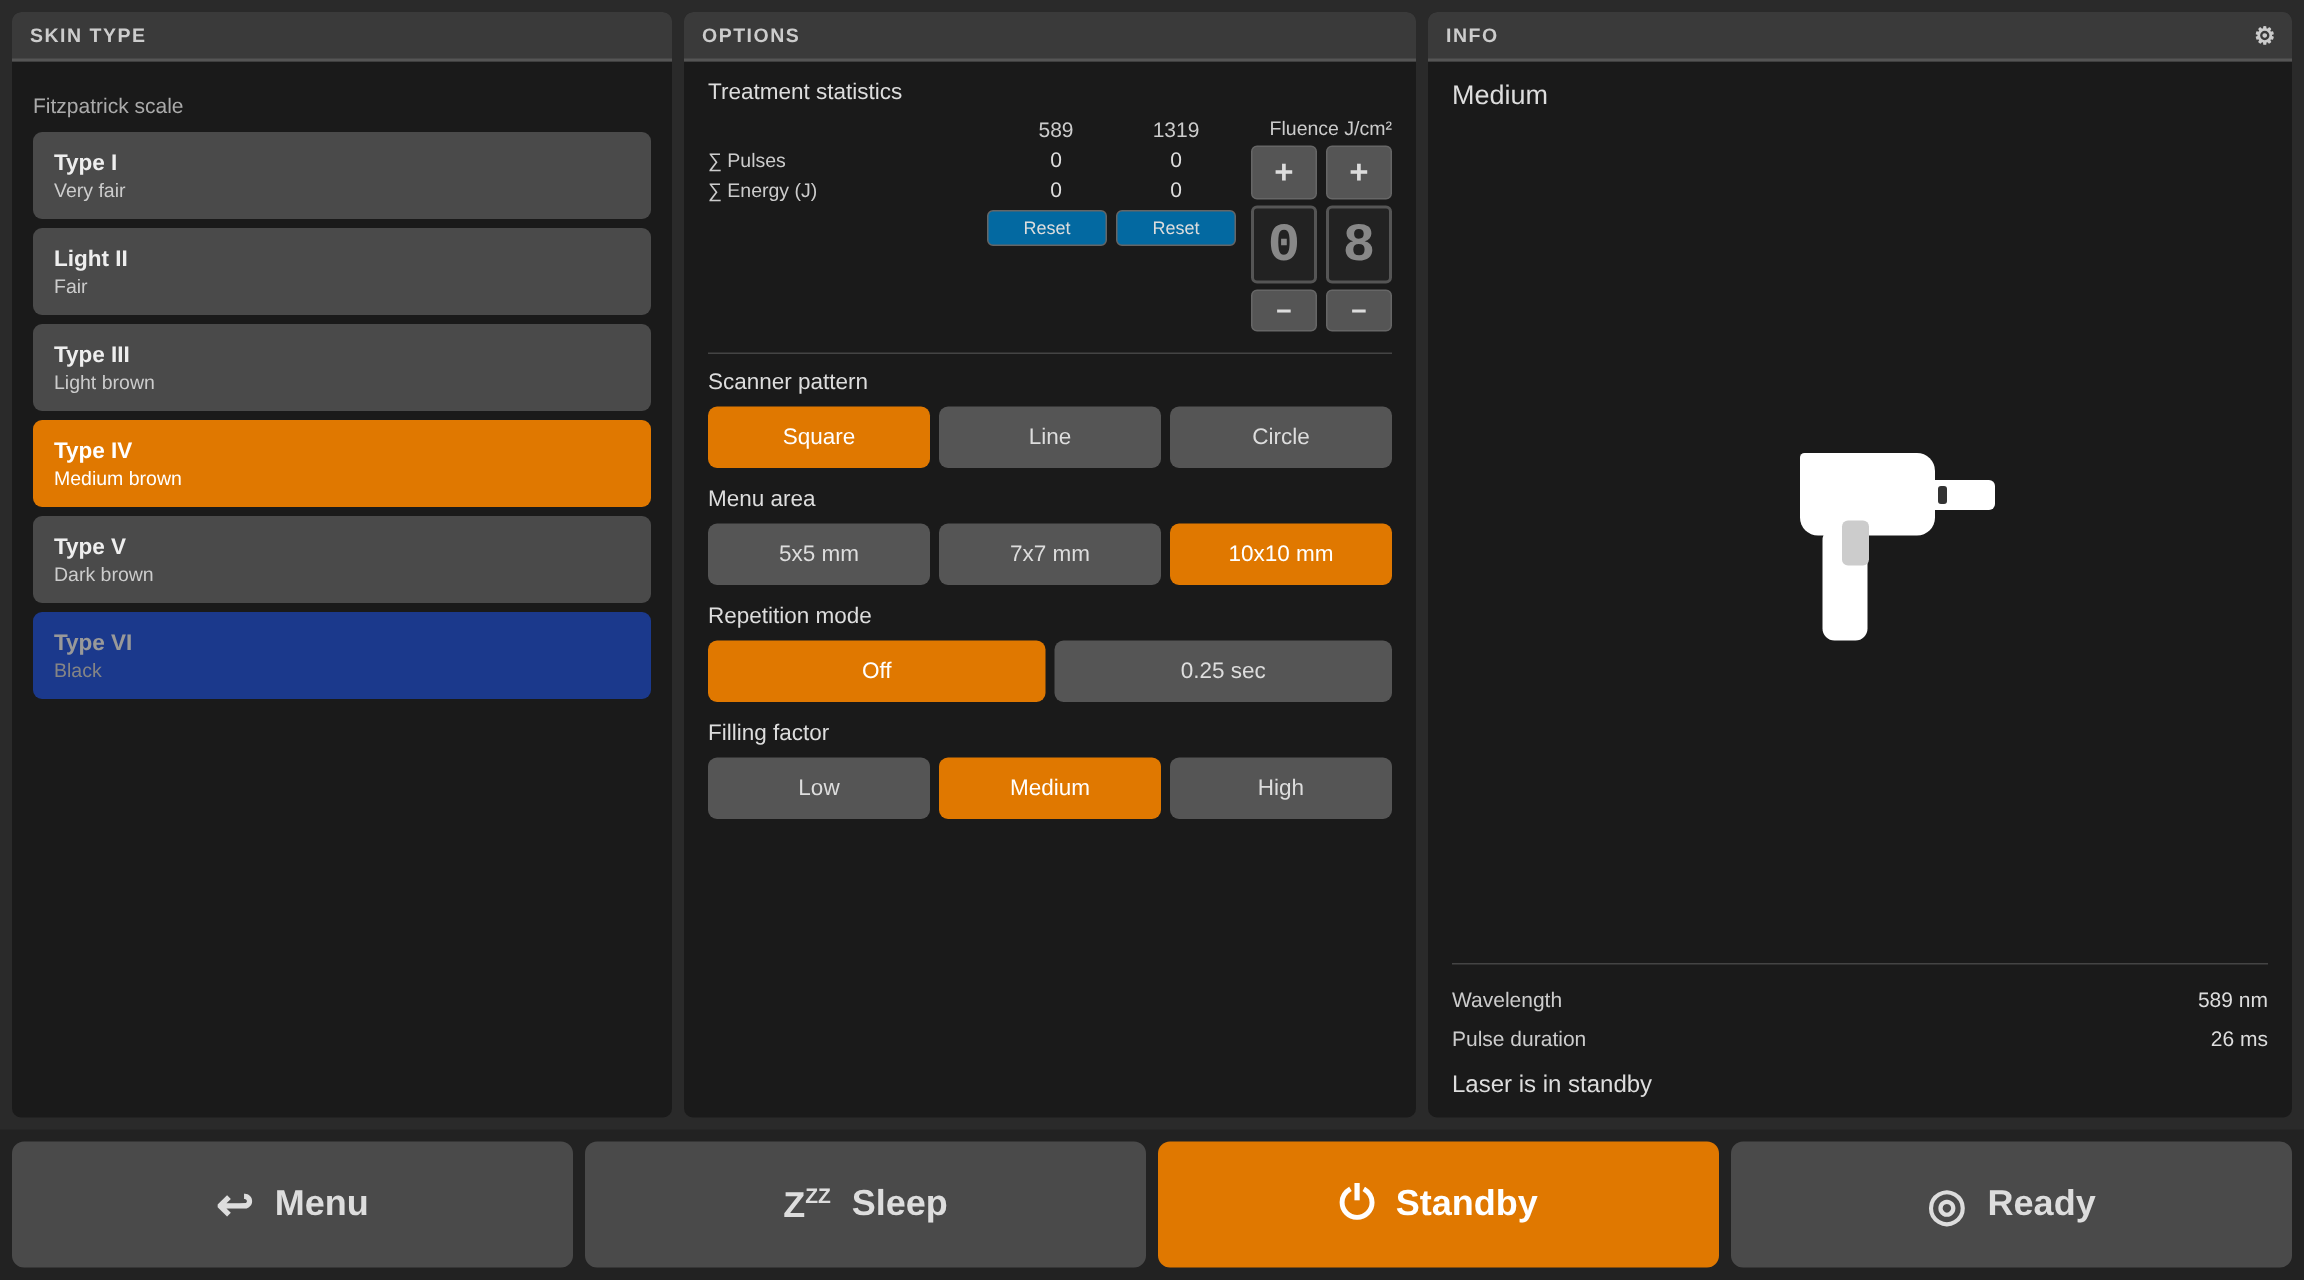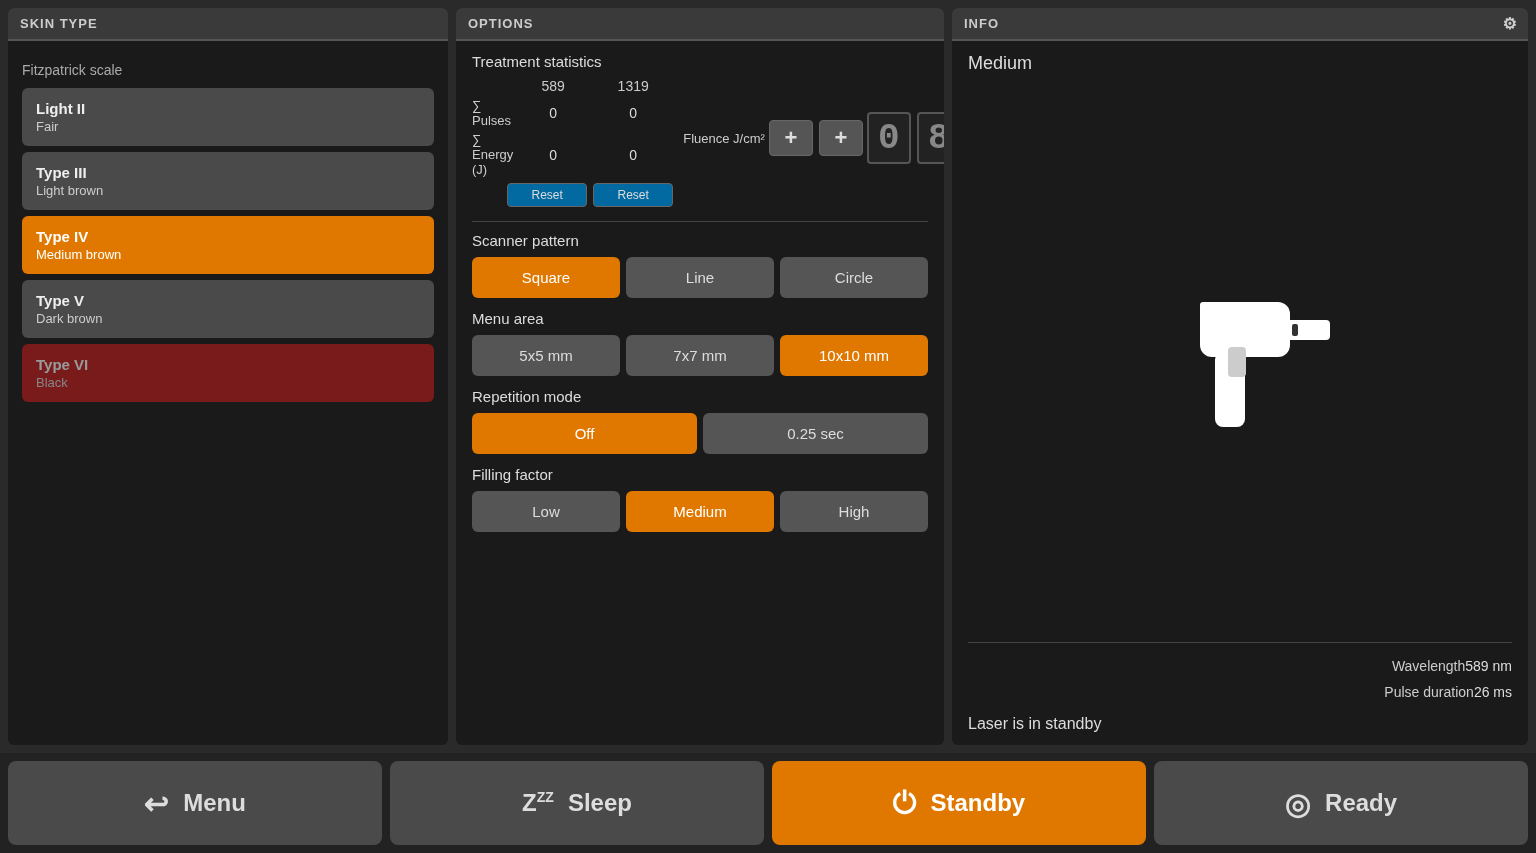--- a/index.html
+++ b/index.html
@@ -84,21 +84,21 @@
       display: flex;
       flex-direction: column;
       justify-content: center;
     }
 
     .skin-type-item.active {
       background: #e07800;
     }
 
     .skin-type-item.disabled {
-      background: #b91c1c;
+      background: #1d4ed8;
       opacity: 0.6;
     }
 
     .skin-type-name {
       font-size: 15px;
       font-weight: bold;
       color: #eee;
     }
 
     .skin-type-desc {
@@ -191,24 +191,23 @@
       color: #ddd;
       border: 1px solid #666;
       border-radius: 4px;
       font-size: 12px;
       cursor: pointer;
       text-align: center;
     }
 
     .fluence-display {
       display: flex;
-      flex-direction: row;
-      align-items: center;
+      flex-direction: column;
+      align-items: flex-end;
       gap: 4px;
-      margin-top: 34px;
     }
 
     .fluence-title {
       font-size: 13px;
       color: #ccc;
       text-align: right;
       white-space: nowrap;
     }
 
     .fluence-controls {
@@ -342,21 +341,21 @@
       height: 180px;
     }
 
     .info-specs {
       border-top: 1px solid #444;
       padding-top: 10px;
     }
 
     .spec-row {
       display: flex;
-      justify-content: flex-end;
+      justify-content: space-between;
       padding: 5px 0;
       font-size: 14px;
       color: #ccc;
     }
 
     .spec-value {
       color: #ddd;
     }
 
     .standby-text {
@@ -404,20 +403,24 @@
 <div class="main-container">
   <div class="panels-row">
 
     <div class="panel skin-type-panel">
       <div class="panel-header">
         <span>SKIN TYPE</span>
       </div>
       <div class="panel-body">
         <div class="fitzpatrick-label">Fitzpatrick scale</div>
         <div class="skin-type-items" id="skin-type-list">
+            <div class="skin-type-item">
+    <div class="skin-type-name">Type I</div>
+    <div class="skin-type-desc">Very fair</div>
+  </div>
             <div class="skin-type-item">
     <div class="skin-type-name">Light II</div>
     <div class="skin-type-desc">Fair</div>
   </div>
             <div class="skin-type-item">
     <div class="skin-type-name">Type III</div>
     <div class="skin-type-desc">Light brown</div>
   </div>
             <div class="skin-type-item active">
     <div class="skin-type-name">Type IV</div>

